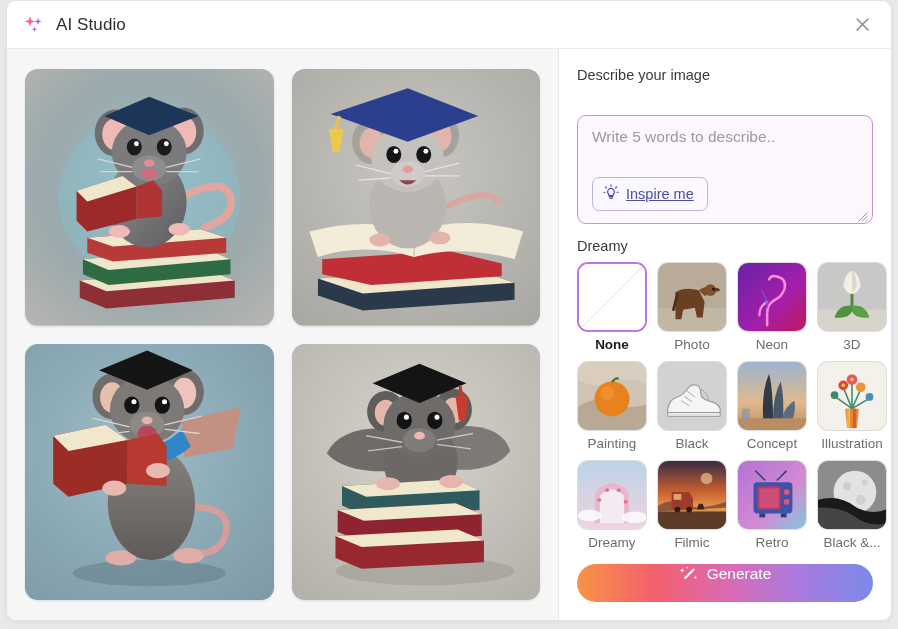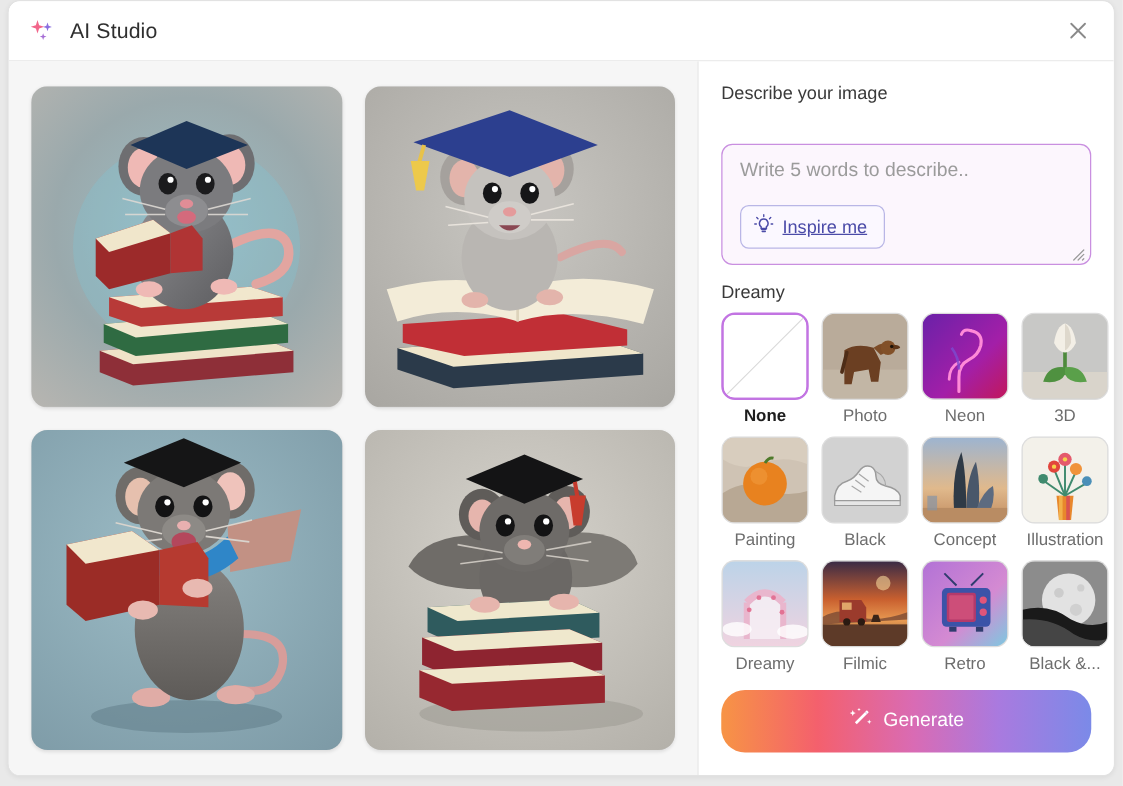--- a/index.html
+++ b/index.html
@@ -172,29 +172,29 @@
   .style-cell.selected .style-name {
     color: #1d1d1d;
     font-weight: bold;
   }
   .generate-wrap {
     margin-top: auto;
     padding: 14px 0 18px 0;
   }
   .generate-btn {
     width: 100%;
-    height: 50px;
+    height: 38px;
     border: none;
     border-radius: 19px;
     background: linear-gradient(90deg,#f79445 0%, #f4606d 26%, #d96bb4 52%, #a97adf 75%, #7b8ae8 100%);
     color: #ffffff;
     font-size: 15.5px;
     font-family: "Liberation Sans", sans-serif;
     display: flex;
-    align-items: center;
+    align-items: flex-start;
     justify-content: center;
     gap: 9px;
     cursor: pointer;
   }
 </style>
 </head>
 <body>
 
 <div class="window">
 

